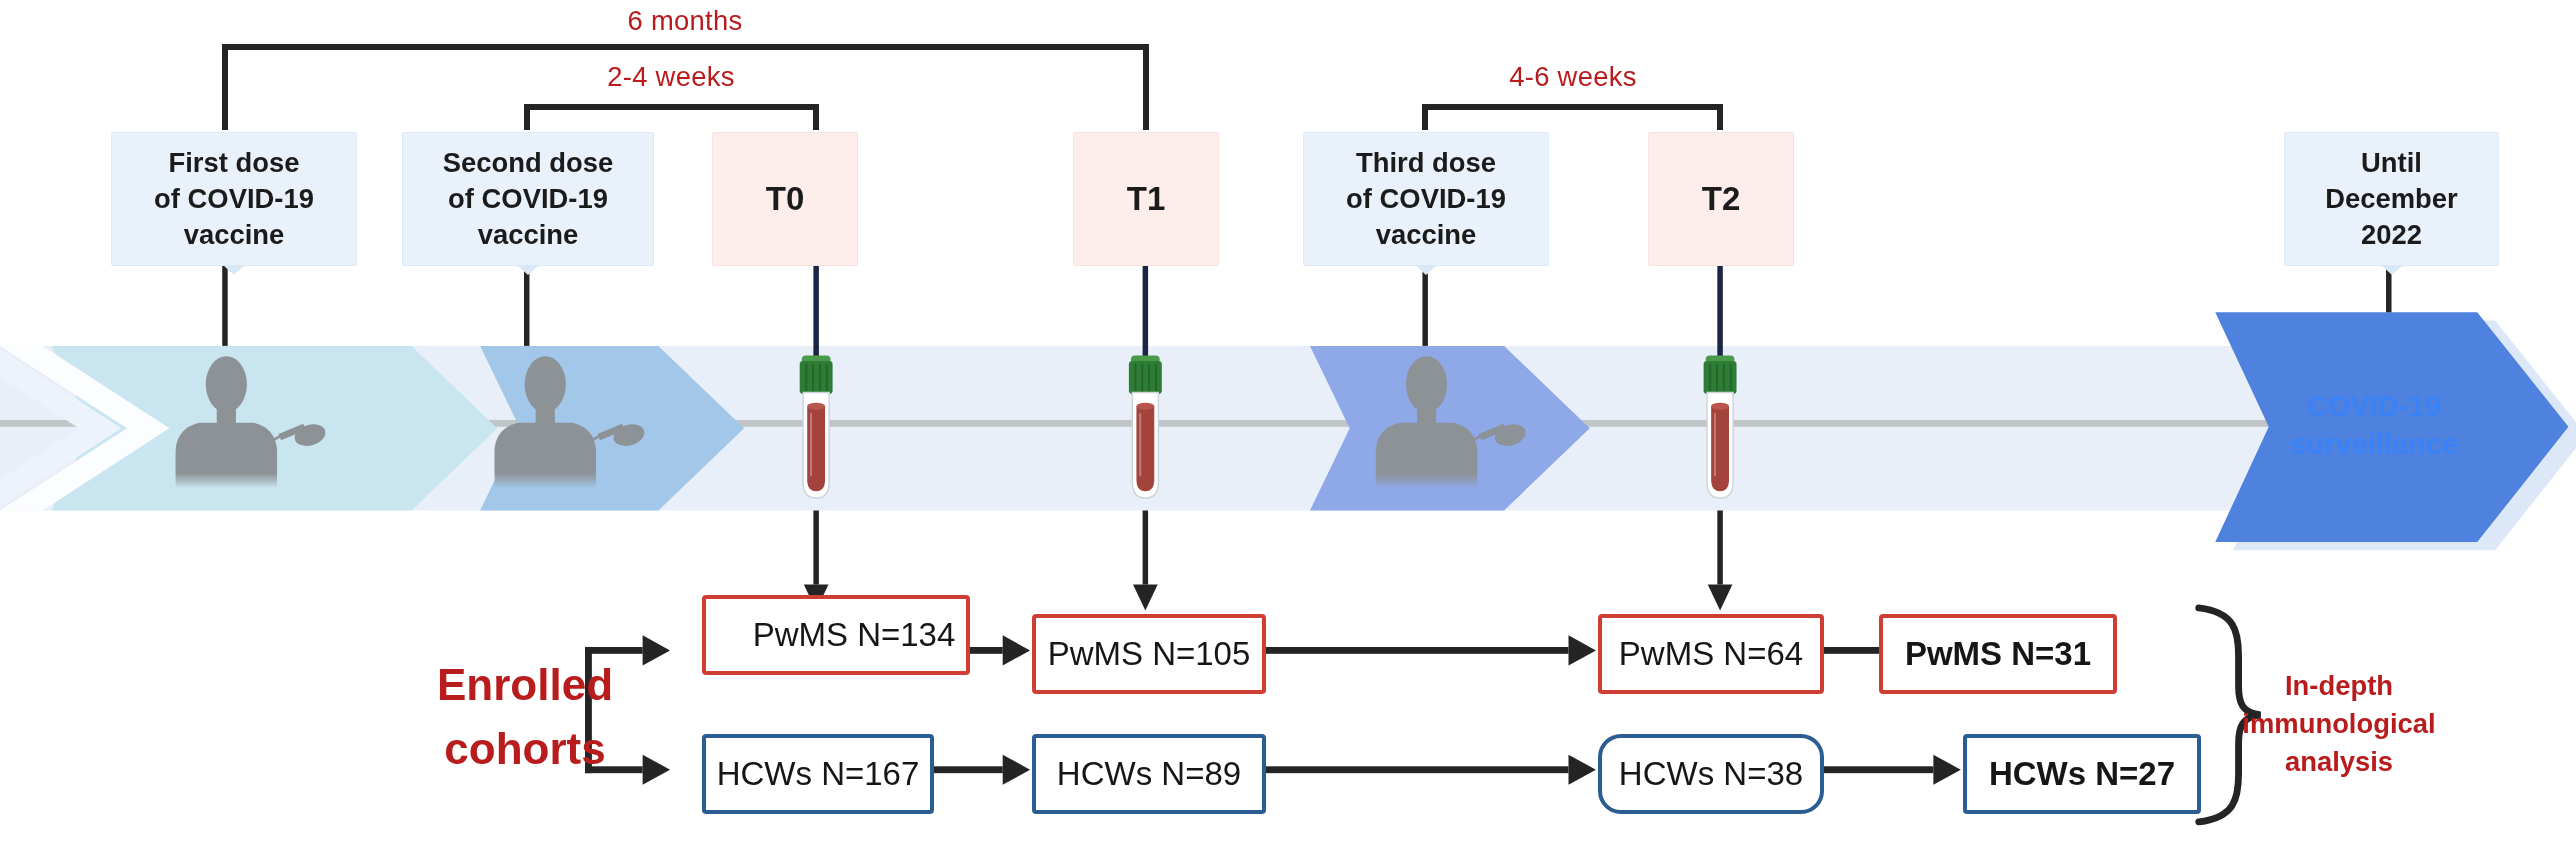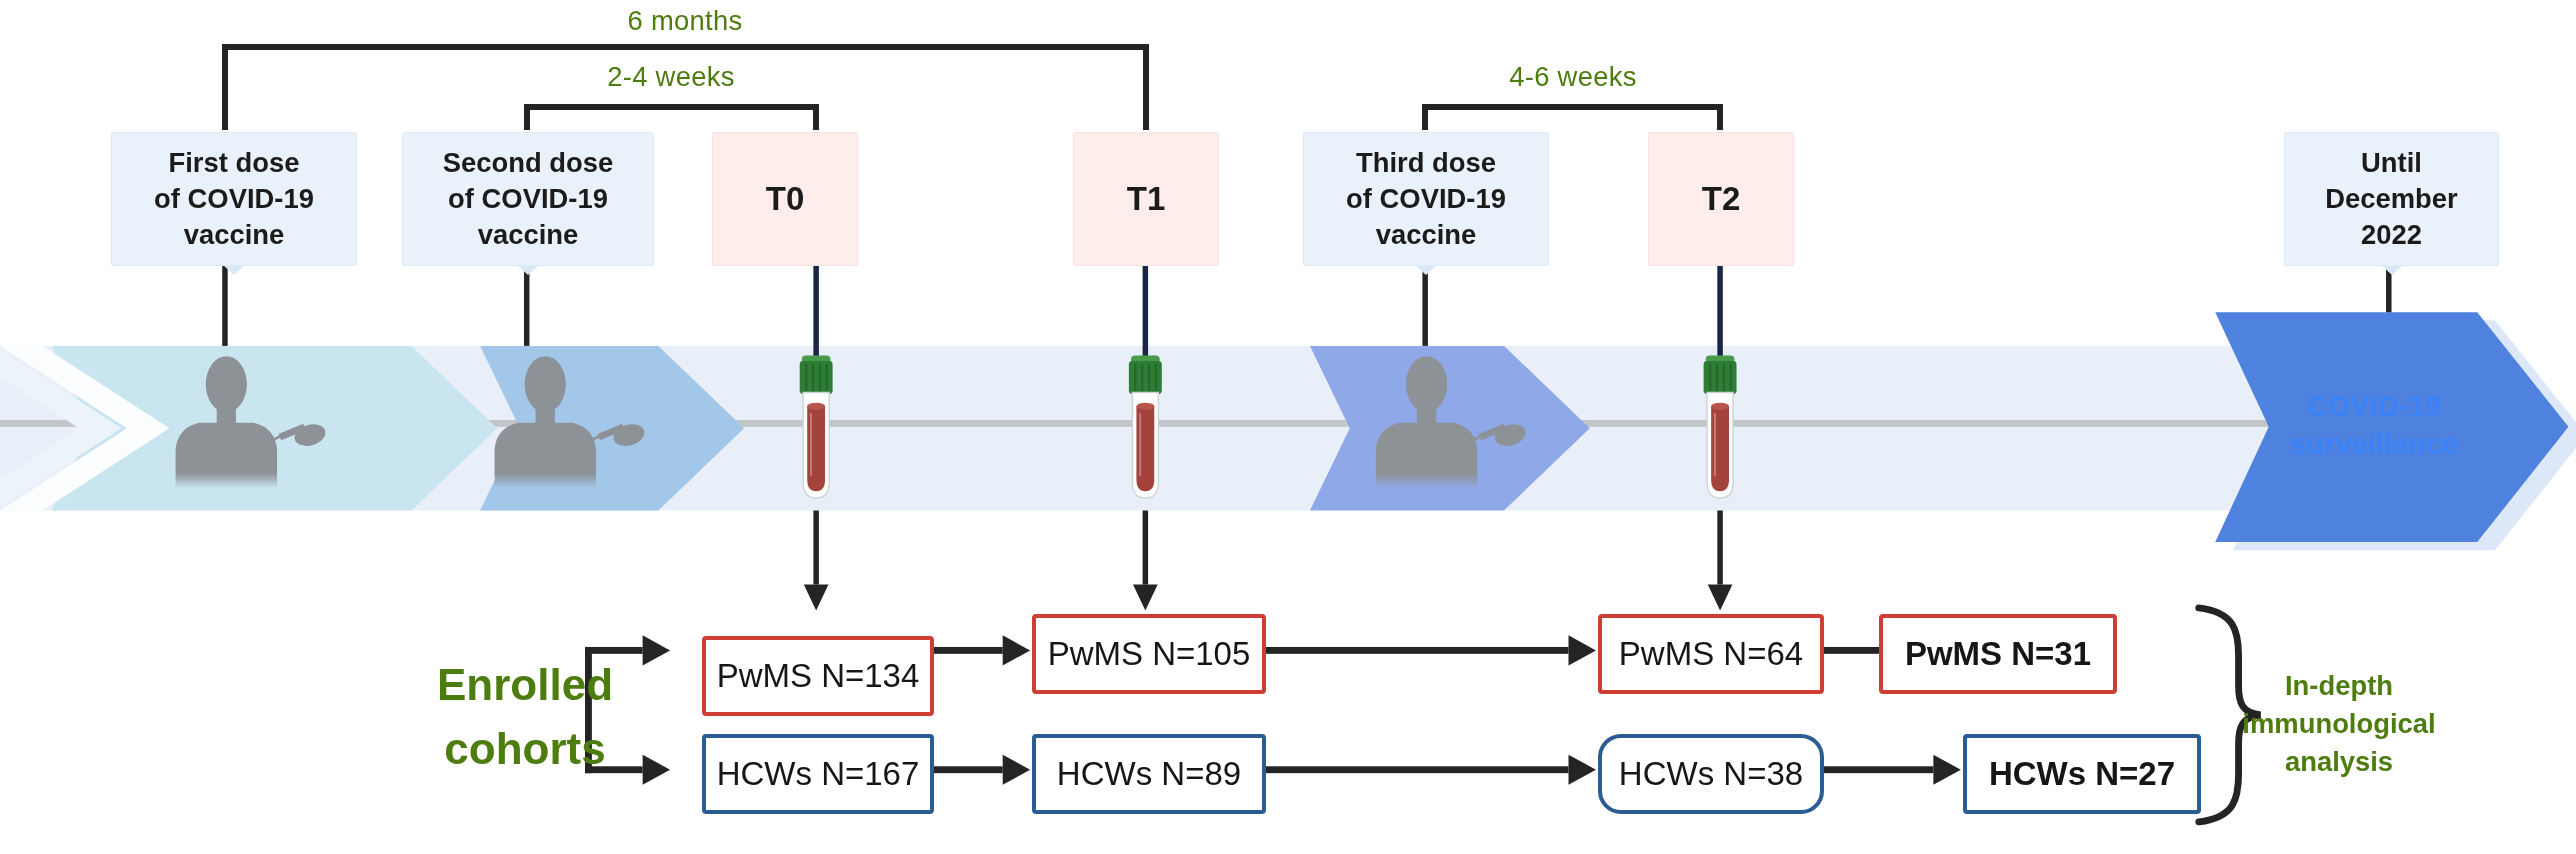--- a/index.html
+++ b/index.html
@@ -2,21 +2,21 @@
 <html style="font-size:11px"><head>
 <meta charset="utf-8">
 <style>
   html,body{margin:0;padding:0;background:#ffffff;}
   body{font-family:"Liberation Sans","DejaVu Sans",sans-serif;}
   .stage{position:relative;width:2576px;height:855px;background:#ffffff;overflow:hidden;}
   .stage svg.underlay{position:absolute;left:0;top:0;}
 
   
   .clabel{position:absolute;transform:translate(-50%,-50%);text-align:center;
-          white-space:pre-line;color:#4d7c0f;}
+          white-space:pre-line;color:#b91c1c;}
   .interval-label{font-size:27.4px;font-weight:500;letter-spacing:0.3px;}
 
   
   .bar{position:absolute;background:#242424;}
 
   
   .mbox{position:absolute;display:flex;align-items:center;justify-content:center;
         text-align:center;white-space:pre-line;color:#1b1b1b;font-weight:700;
         background:#e9f1fa;border:0.7px solid #dce9f6;border-radius:2.1px;
         font-size:27.4px;line-height:1.32;}
@@ -202,21 +202,21 @@
 2022</span>
     <span class="ptr"></span>
   </div>
 
   <div class="clabel surv-label" style="left:2374px;top:426px;">COVID-19
 surveillance</div>
 
   <div class="clabel big-label" style="left:481px;top:717px;">Enrolled
 cohorts</div>
 
-  <div class="cbox red" style="left:702px;top:636px;width:224px;height:72px;">
+  <div class="cbox red" style="left:702px;top:595px;width:224px;height:72px;padding-left:36px;">
     <span>PwMS N=134</span>
   </div>
   <div class="cbox red" style="left:1032px;top:614px;width:226px;height:72px;">
     <span>PwMS N=105</span>
   </div>
   <div class="cbox red" style="left:1598px;top:614px;width:218px;height:72px;justify-content:center;">
     <span>PwMS N=64</span>
   </div>
   <div class="cbox red heavy" style="left:1879px;top:614px;width:230px;height:72px;">
     <span>PwMS N=31</span>

